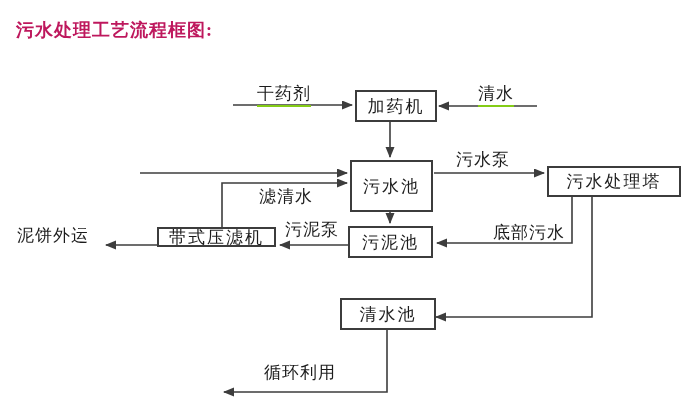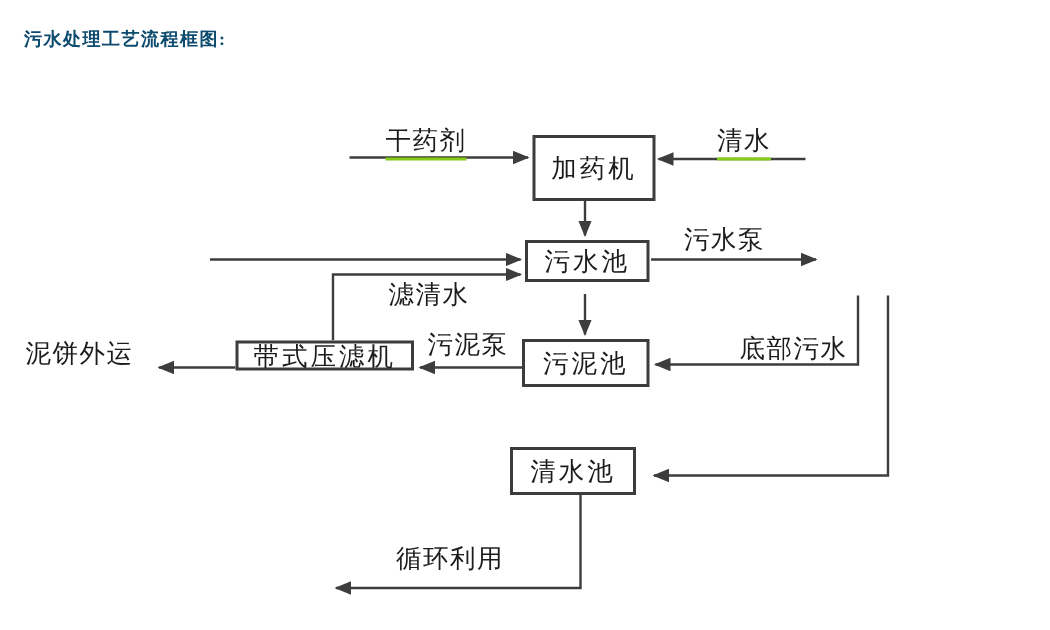--- a/index.html
+++ b/index.html
@@ -2,21 +2,21 @@
 <html><head>
 <meta charset="utf-8">
 <style>
   html,body{margin:0;padding:0;background:#ffffff;}
   .stage{
     position:relative;width:700px;height:420px;background:#ffffff;overflow:hidden;
     font-family:"Liberation Sans","DejaVu Sans",sans-serif;color:#1c1c1c;
   }
   .title{
     position:absolute;left:16px;top:18px;margin:0;
-    font-size:12px;font-weight:bold;letter-spacing:1px;color:#0c4a6e;
+    font-size:18px;font-weight:bold;letter-spacing:1px;color:#be185d;
     font-family:Liberation Serif, serif;
   }
   .edges{position:absolute;left:0;top:0;width:700px;height:420px;}
   .node{
     position:absolute;box-sizing:border-box;border:2px solid #3c3c3c;background:#fff;
     display:flex;align-items:center;justify-content:center;
     font-size:17px;line-height:1;color:#1c1c1c;letter-spacing:2px;white-space:nowrap;
   }
   .lbl{
     position:absolute;font-size:17px;line-height:1.1;color:#1c1c1c;
@@ -46,30 +46,31 @@
       <path d="M434,173 L544,173" marker-end="url(#arr)"></path>
       <path d="M390,196 L390,223" marker-end="url(#arr)"></path>
       <path d="M572,197 L572,243 L437,243" marker-end="url(#arr)"></path>
       <path d="M592,197 L592,317 L436,317" marker-end="url(#arr)"></path>
       <path d="M348,245 L280,245" marker-end="url(#arr)"></path>
       <path d="M157,245 L106,245" marker-end="url(#arr)"></path>
       <path d="M387,330 L387,392 L224,392" marker-end="url(#arr)"></path>
     </g>
   </svg>
 
-  <div class="node" style="left:355px;top:90px;width:82px;height:44px;text-align:right;">加药机</div>
+  <div class="node" style="left:355px;top:90px;width:82px;height:32px;text-align:right;">加药机</div>
 
-  <div class="node" style="left:350px;top:160px;width:83px;height:28px;">污水池</div>
+  <div class="node" style="left:350px;top:160px;width:83px;height:52px;">污水池</div>
 
+  <div class="node" style="left:547px;top:166px;width:134px;height:31px;">污水处理塔</div>
 
   <div class="node" style="left:348px;top:226px;width:85px;height:32px;">污泥池</div>
 
   <div class="node" style="left:157px;top:227px;width:119px;height:20px;">带式压滤机</div>
 
-  <div class="node" style="left:340px;top:298px;width:84px;height:32px;">清水池</div>
+  <div class="node" style="left:340px;top:298px;width:96px;height:32px;">清水池</div>
 
   <div class="lbl ul" style="left:257px;top:85px;">干药剂</div>
 
   <div class="lbl ul" style="left:478px;top:85px;">清水</div>
 
 
   <div class="lbl" style="left:259px;top:188px;">滤清水</div>
 
   <div class="lbl" style="left:456px;top:151px;">污水泵</div>
 

